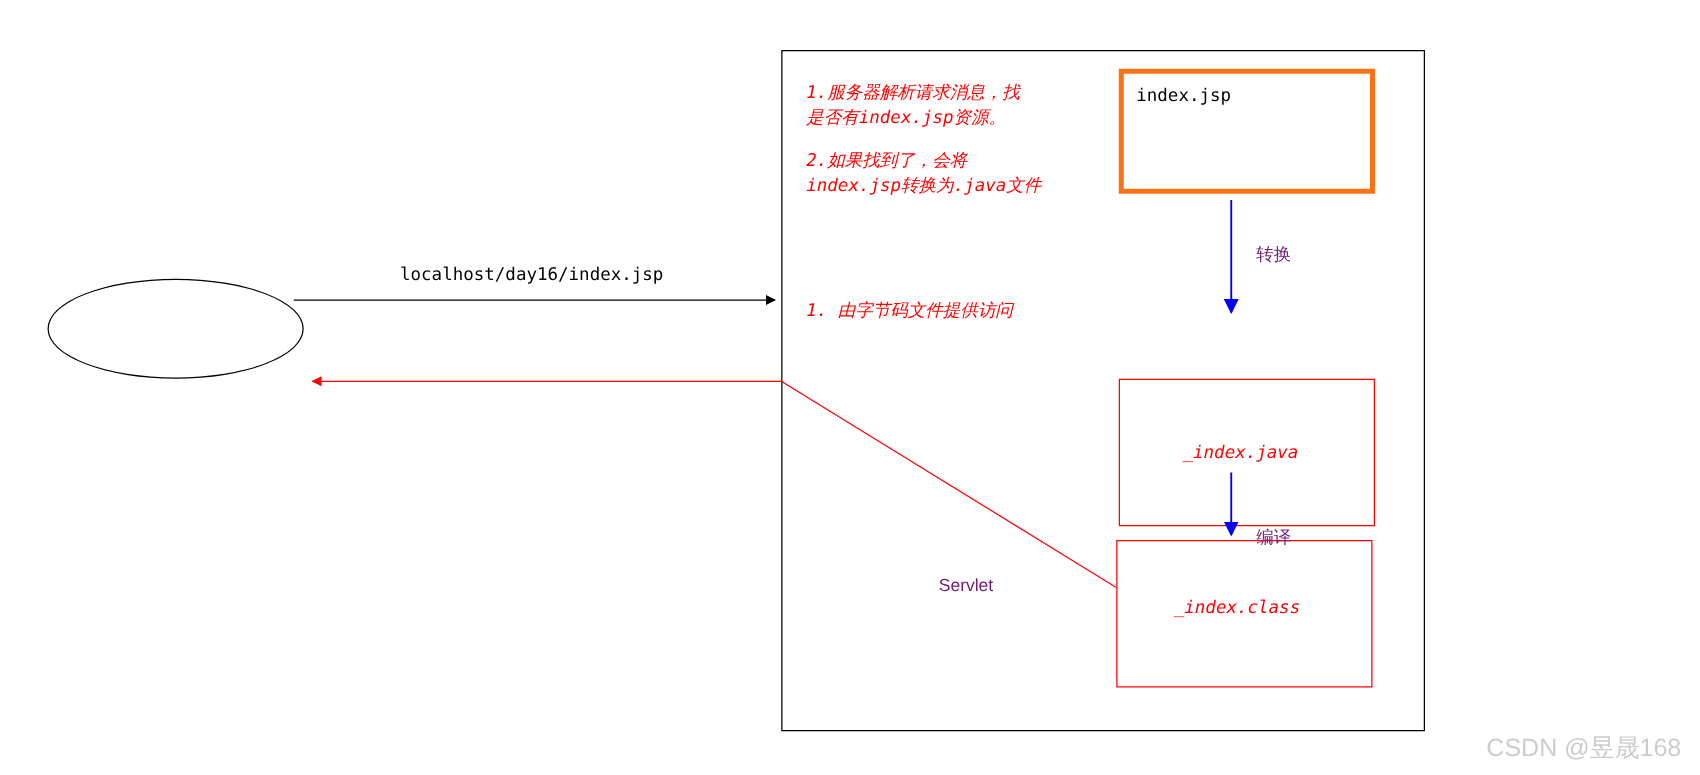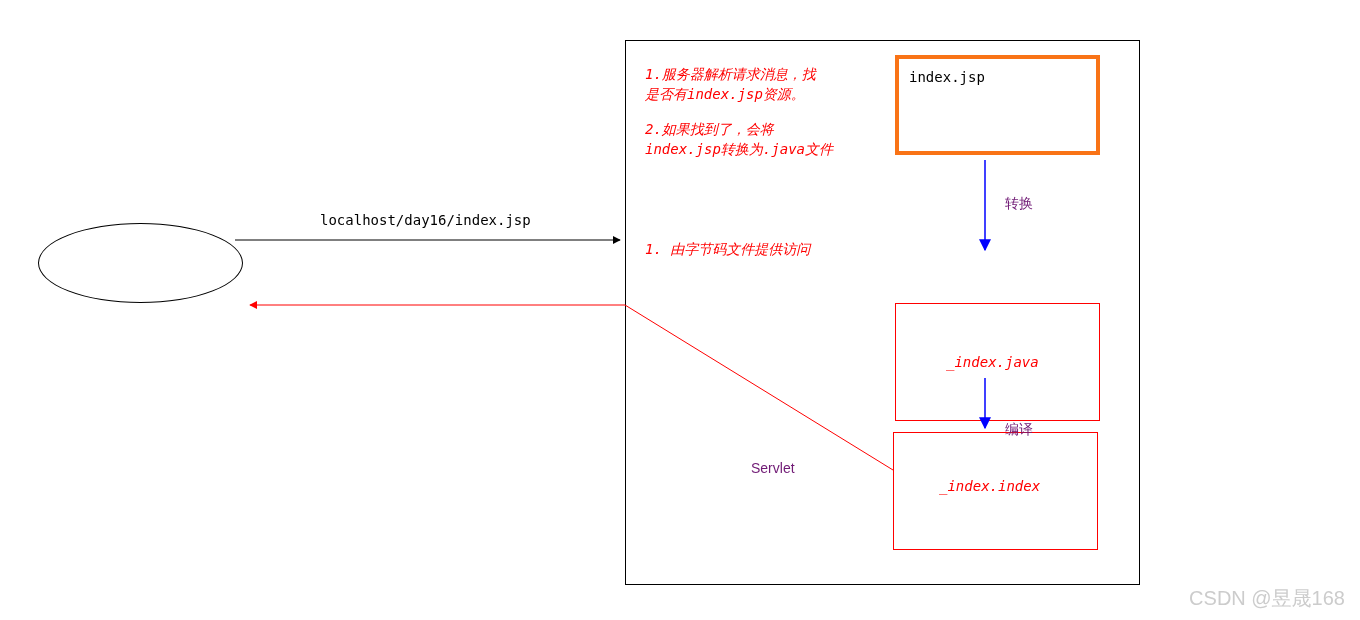--- a/index.html
+++ b/index.html
@@ -80,21 +80,21 @@
 
   <div class="file-box" style="left:895px; top:55px; width:205px; height:100px;">
     <div class="file-label black-text">index.jsp</div>
   </div>
 
   <div class="file-box red" style="left:895px; top:255px; width:205px; height:118px;margin-top:48px;">
     <div class="file-label red-text" style="top:50px; left:50px;">_index.java</div>
   </div>
 
   <div class="file-box red" style="left:893px; top:432px; width:205px; height:118px;">
-    <div class="file-label red-text" style="top:45px; left:45px;">_index.index</div>
+    <div class="file-label red-text" style="top:45px; left:45px;">_index.class</div>
   </div>
 
   <div class="label blue-text" style="left:1005px; top:195px;">转换</div>
   <div class="label blue-text" style="left:1005px; top:397px;margin-top:24px;">编译</div>
 
   <div class="label blue-text" style="left:751px; top:460px; font-family: Liberation Sans, sans-serif;">Servlet</div>
 
   <svg class="overlay">
     <defs>
       <marker id="arrow-black" viewBox="0 0 10 10" refX="9" refY="5" markerWidth="8" markerHeight="8" orient="auto-start-reverse">

